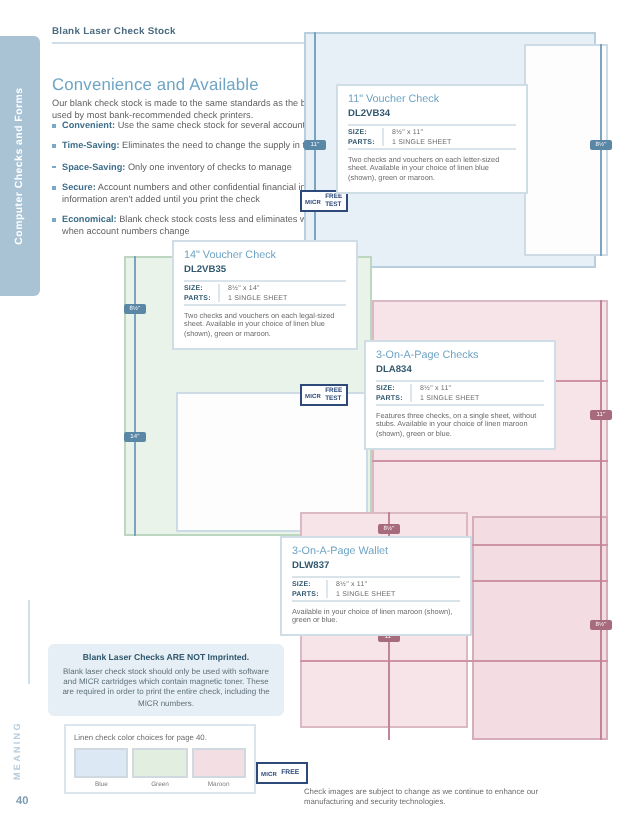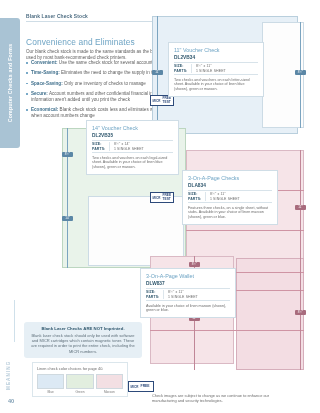--- a/index.html
+++ b/index.html
@@ -92,21 +92,21 @@
 
 <div class="side-tab">
   <div class="side-tab-label">Computer Checks and Forms</div>
 </div>
 <div class="brand-rule"></div>
 <div class="brand-vert">MEANING</div>
 <div class="page-num">40</div>
 
 <div class="kicker">Blank Laser Check Stock</div>
 <div class="kicker-rule"></div>
-<h1 class="h1">Convenience and Eliminates</h1>
+<h1 class="h1">Convenience and Available</h1>
 <p class="intro">Our blank check stock is made to the same standards as the base stock used by most bank-recommended check printers.</p>
 
 <ul class="bullets">
   <li><b>Convenient:</b> <span>Use the same check stock for several accounts</span></li>
   <li><b>Time-Saving:</b> <span>Eliminates the need to change the supply in the printer tray</span></li>
   <li><b>Space-Saving:</b> <span>Only one inventory of checks to manage</span></li>
   <li><b>Secure:</b> <span>Account numbers and other confidential financial institution information aren't added until you print the check</span></li>
   <li><b>Economical:</b> <span>Blank check stock costs less and eliminates wasted checks when account numbers change</span></li>
 </ul>
 

